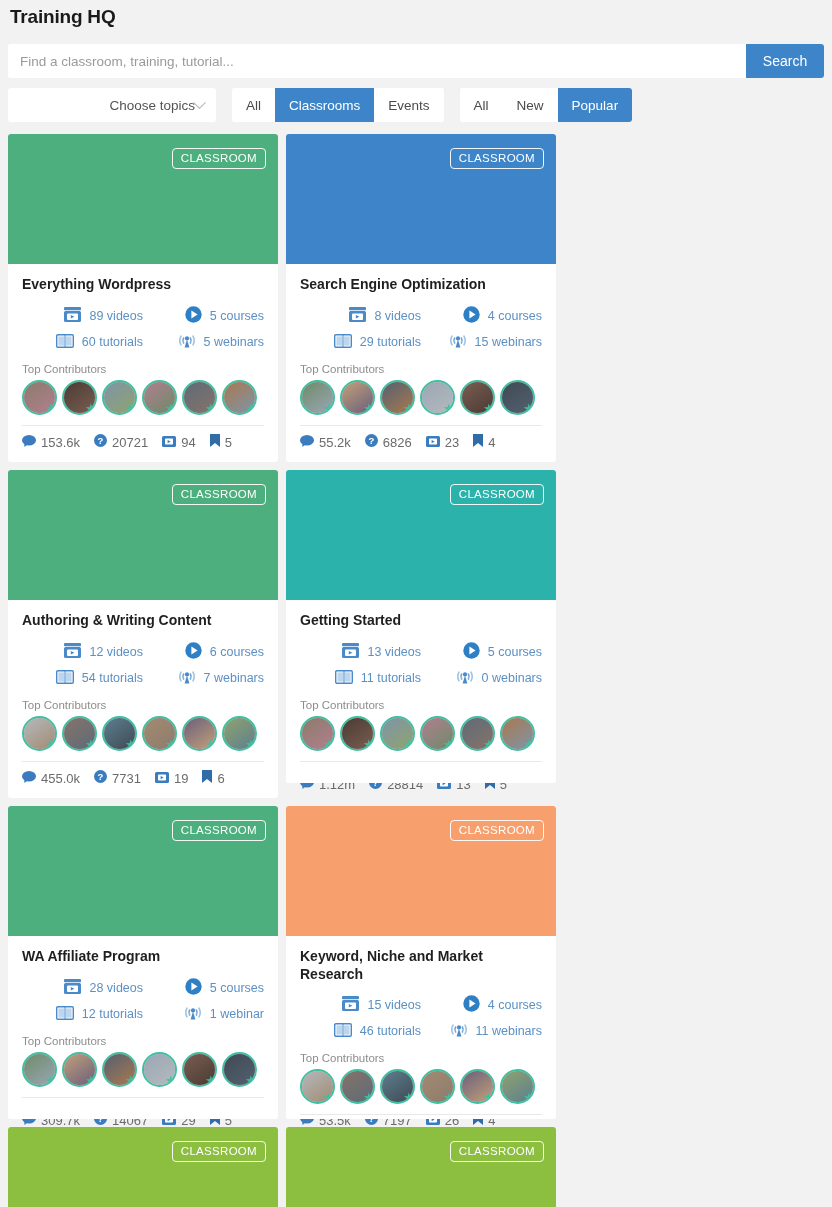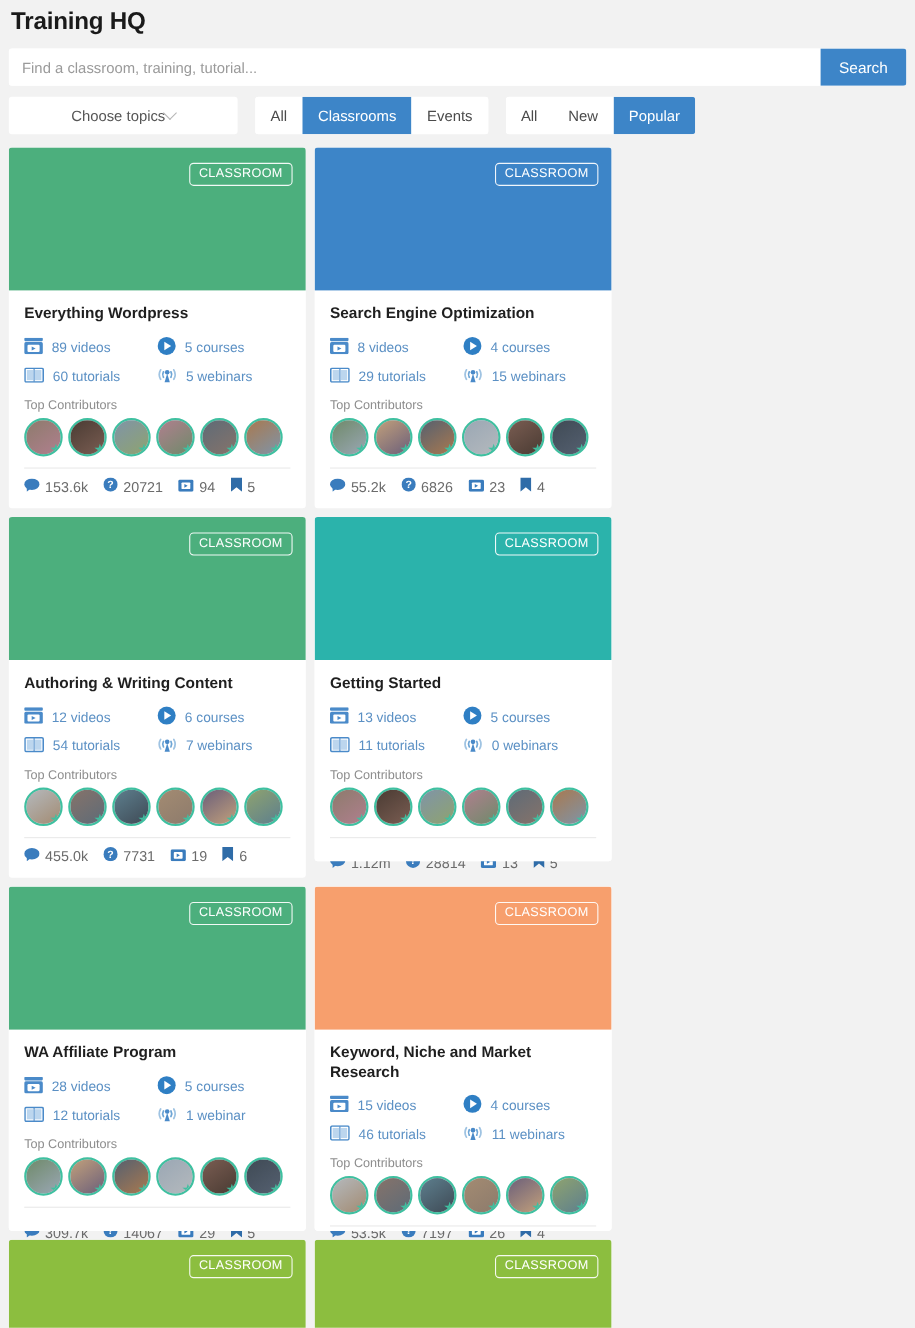--- a/index.html
+++ b/index.html
@@ -11,21 +11,21 @@
     overflow: hidden;
   }
 
   
   .page-header {
     height: 34px;
     padding: 6px 10px 0 10px;
     background: #f2f2f2;
   }
   .page-title {
-    font-size: 22px;
+    font-size: 19px;
     font-weight: bold;
     color: #1a1a1a;
     letter-spacing: -0.2px;
   }
 
   
   .search-row {
     margin: 10px 8px 0 8px;
     display: flex;
     height: 34px;
@@ -62,21 +62,21 @@
     height: 34px;
     gap: 16px;
   }
   .topics-select {
     width: 208px;
     height: 34px;
     background: #ffffff;
     border-radius: 3px;
     display: flex;
     align-items: center;
-    justify-content: center;
+    justify-content: flex-end;
     padding: 0 12px;
     font-size: 13.5px;
     color: #555;
     cursor: pointer;
   }
   .chev {
     width: 9px; height: 9px;
     border-right: 1.5px solid #b6b6b6;
     border-bottom: 1.5px solid #b6b6b6;
     transform: rotate(45deg) translate(-2px,-2px);
@@ -148,20 +148,21 @@
     display: grid;
     grid-template-columns: 1fr 1fr;
     row-gap: 6px;
   }
   .meta-item {
     display: flex;
     align-items: center;
     gap: 8px;
     font-size: 12.5px;
     color: #5b90c4;
+    justify-content: flex-end;
   }
   .meta-item svg { flex: 0 0 auto; }
 
   .contrib-label {
     margin-top: 11px;
     font-size: 11.5px;
     color: #8d8d8d;
   }
   .avatars {
     margin-top: 5px;

